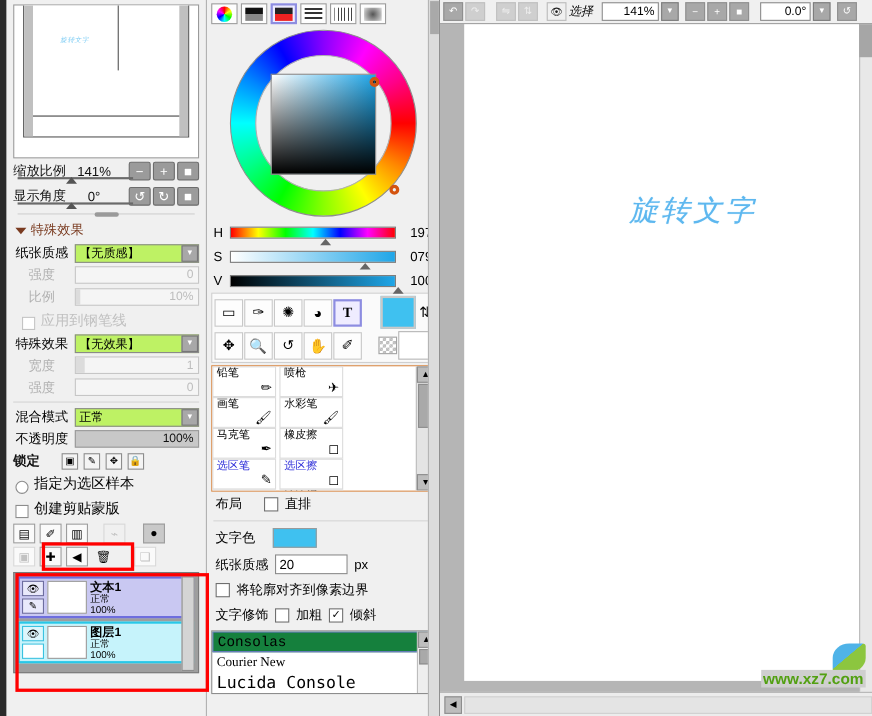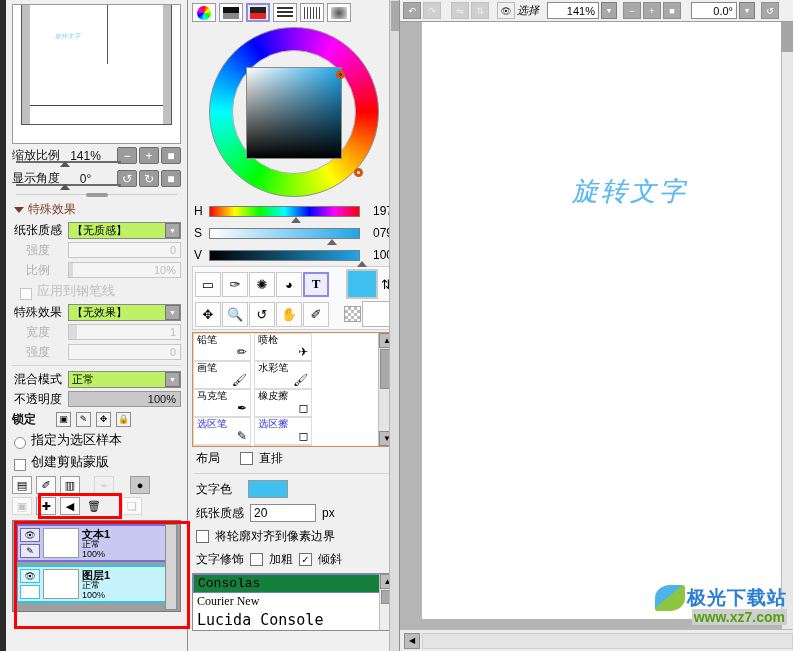--- a/index.html
+++ b/index.html
@@ -564,19 +564,18 @@
     </div>
 
     <div class="scroll-h">
       <div class="sh-btn">◀</div>
       <div class="sh-track"></div>
     </div>
 
     <div class="wm">
       <div class="wm-top">
         <div class="wm-logo"></div>
-        <div class="wm-cn">极光下载站</div>
       </div>
       <div class="wm-url">www.xz7.com</div>
     </div>
   </div>
 
 </div>
 
 </body></html>

